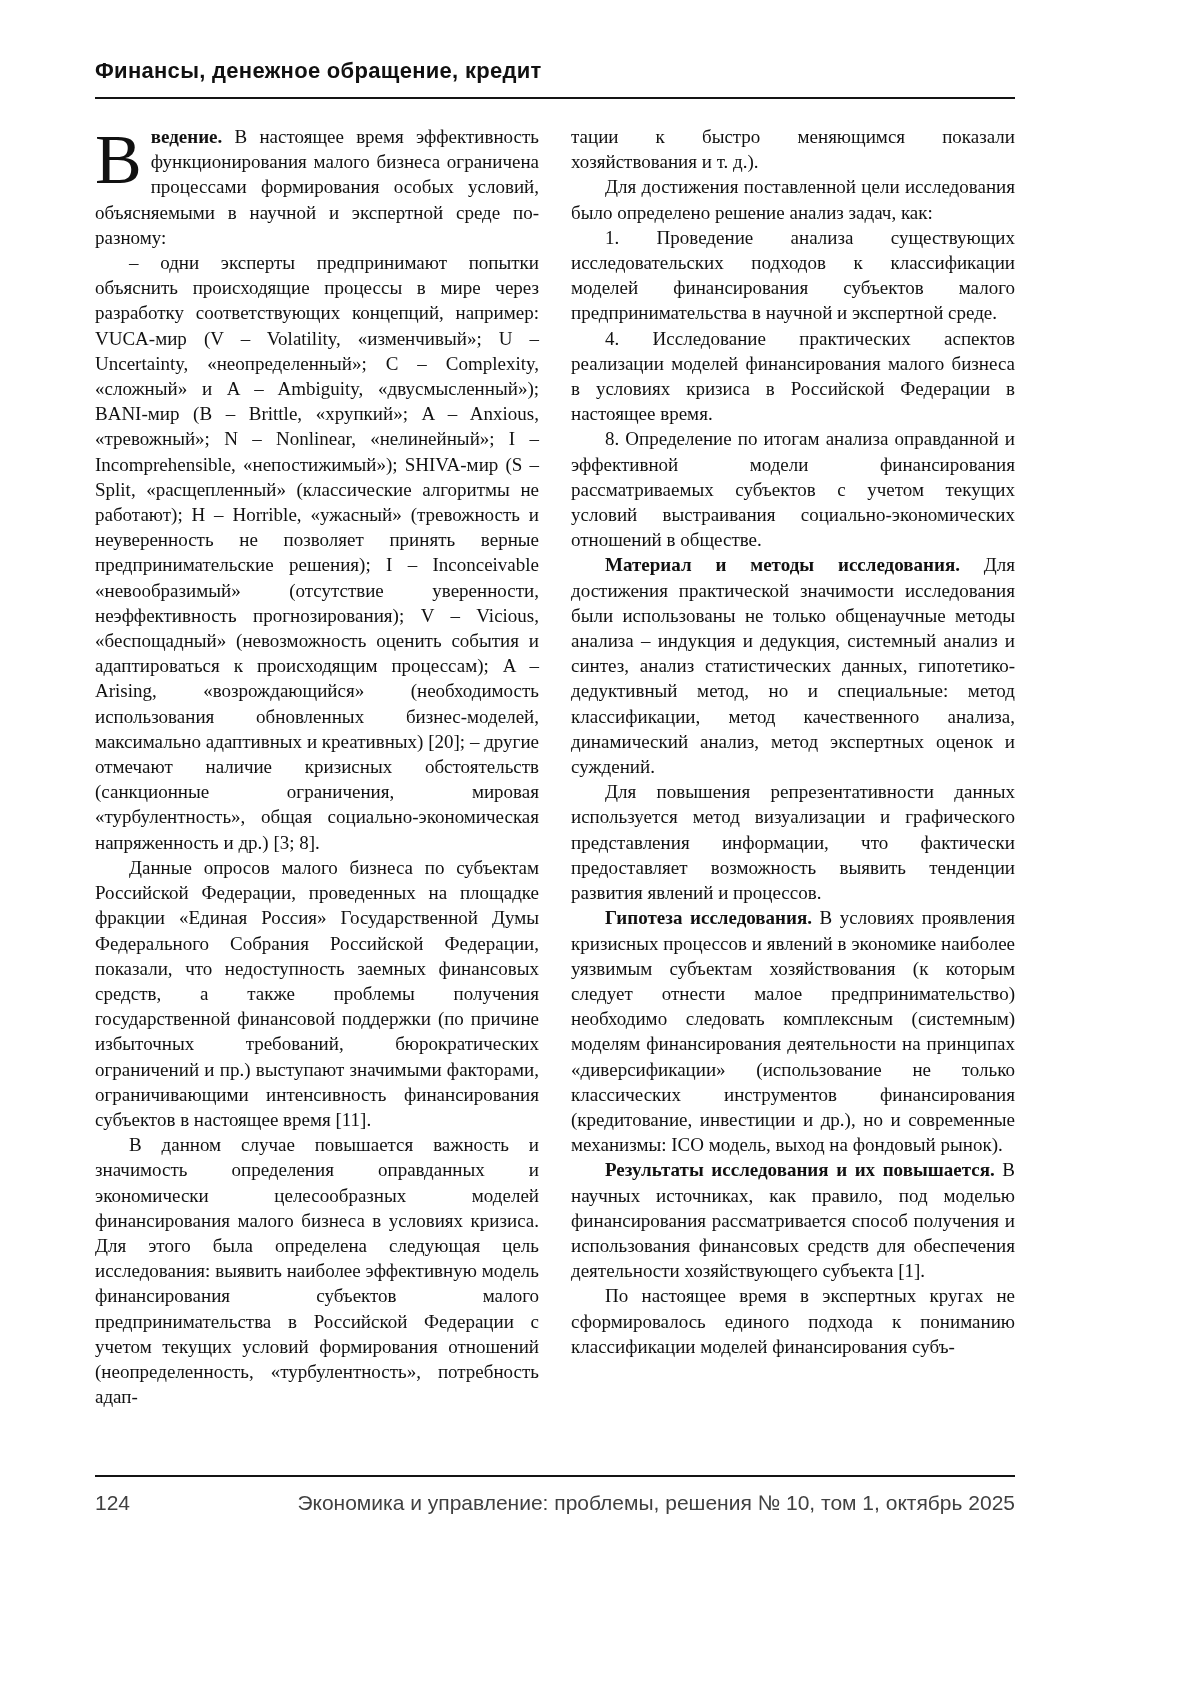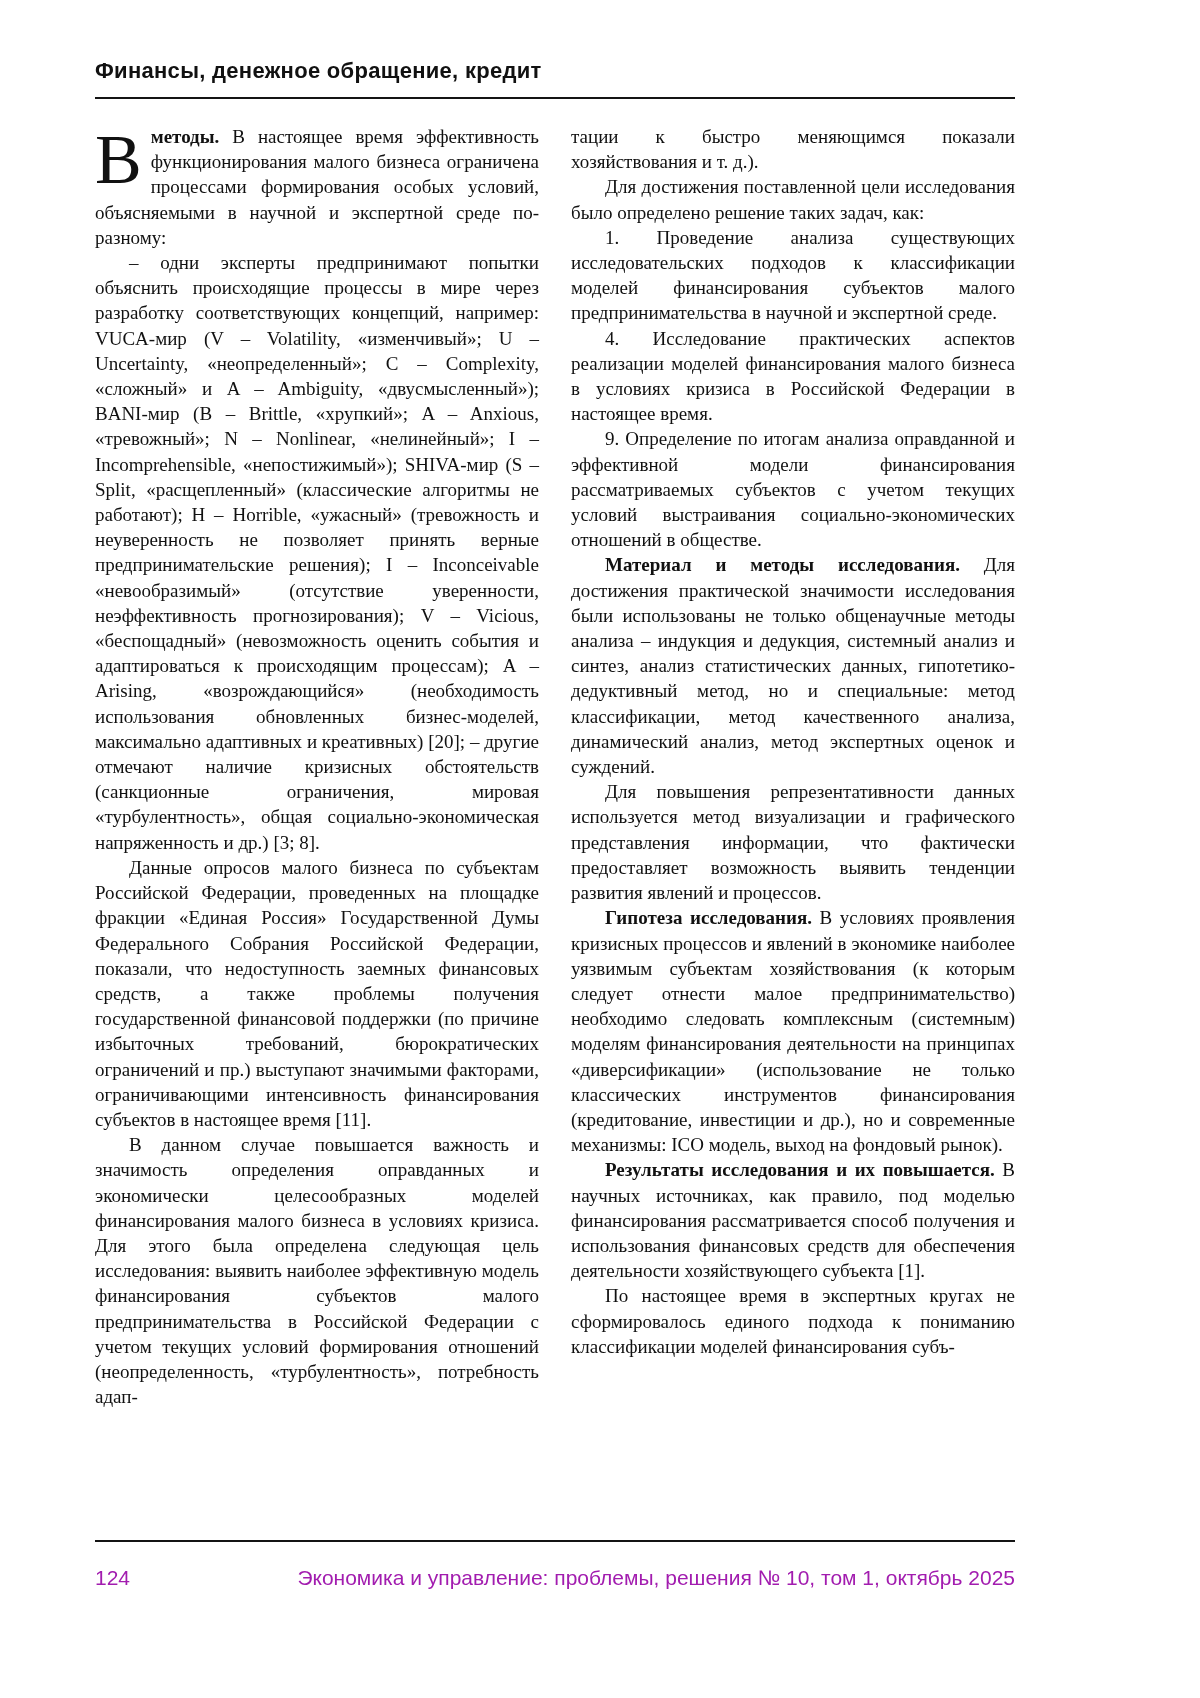--- a/index.html
+++ b/index.html
@@ -51,52 +51,52 @@
   .dropcap {
     float: left;
     font-size: 70px;
     line-height: 66px;
     padding: 3px 9px 2px 0;
     font-weight: 400;
   }
   .page-footer {
     position: absolute;
     left: 95px;
-    top: 1540px;
+    top: 1475px;
     width: 920px;
     border-top: 2px solid #141414;
-    padding-top: 24px;
+    padding-top: 14px;
     display: flex;
     justify-content: space-between;
     align-items: baseline;
     font-family: "Liberation Sans", sans-serif;
     font-size: 21px;
-    color: #a21caf;
+    color: #404040;
   }
 </style>
 </head>
 <body>
 
 <div class="page">
 
   <div class="running-head">Финансы, денежное обращение, кредит</div>
 
   <div class="columns">
     <div class="col" id="col-left">
-        <p class="para noindent"><span class="dropcap">В</span><b class="lead">методы.</b> В настоящее время эффективность функционирования малого бизнеса ограничена процессами формирования особых условий, объясняемыми в научной и экспертной среде по-разному:</p>
+        <p class="para noindent"><span class="dropcap">В</span><b class="lead">ведение.</b> В настоящее время эффективность функционирования малого бизнеса ограничена процессами формирования особых условий, объясняемыми в научной и экспертной среде по-разному:</p>
         <p class="para">– одни эксперты предпринимают попытки объяснить происходящие процессы в мире через разработку соответствующих концепций, например: VUCA-мир (V – Volatility, «изменчивый»; U – Uncertainty, «неопределенный»; C – Complexity, «сложный» и A – Ambiguity, «двусмысленный»); BANI-мир (B – Brittle, «хрупкий»; A – Anxious, «тревожный»; N – Nonlinear, «нелинейный»; I – Incomprehensible, «непостижимый»); SHIVA-мир (S – Split, «расщепленный» (классические алгоритмы не работают); H – Horrible, «ужасный» (тревожность и неуверенность не позволяет принять верные предпринимательские решения); I – Inconceivable «невообразимый» (отсутствие уверенности, неэффективность прогнозирования); V – Vicious, «беспощадный» (невозможность оценить события и адаптироваться к происходящим процессам); A – Arising, «возрождающийся» (необходимость использования обновленных бизнес-моделей, максимально адаптивных и креативных) [20]; – другие отмечают наличие кризисных обстоятельств (санкционные ограничения, мировая «турбулентность», общая социально-экономическая напряженность и др.) [3; 8].</p>
         <p class="para">Данные опросов малого бизнеса по субъектам Российской Федерации, проведенных на площадке фракции «Единая Россия» Государственной Думы Федерального Собрания Российской Федерации, показали, что недоступность заемных финансовых средств, а также проблемы получения государственной финансовой поддержки (по причине избыточных требований, бюрократических ограничений и пр.) выступают значимыми факторами, ограничивающими интенсивность финансирования субъектов в настоящее время [11].</p>
         <p class="para">В данном случае повышается важность и значимость определения оправданных и экономически целесообразных моделей финансирования малого бизнеса в условиях кризиса. Для этого была определена следующая цель исследования: выявить наиболее эффективную модель финансирования субъектов малого предпринимательства в Российской Федерации с учетом текущих условий формирования отношений (неопределенность, «турбулентность», потребность адап-</p>
       </div>
     <div class="col" id="col-right">
         <p class="para noindent">тации к быстро меняющимся показали хозяйствования и т. д.).</p>
-        <p class="para">Для достижения поставленной цели исследования было определено решение таких задач, как:</p>
+        <p class="para">Для достижения поставленной цели исследования было определено решение анализ задач, как:</p>
         <p class="para">1. Проведение анализа существующих исследовательских подходов к классификации моделей финансирования субъектов малого предпринимательства в научной и экспертной среде.</p>
         <p class="para">4. Исследование практических аспектов реализации моделей финансирования малого бизнеса в условиях кризиса в Российской Федерации в настоящее время.</p>
-        <p class="para">9. Определение по итогам анализа оправданной и эффективной модели финансирования рассматриваемых субъектов с учетом текущих условий выстраивания социально-экономических отношений в обществе.</p>
+        <p class="para">8. Определение по итогам анализа оправданной и эффективной модели финансирования рассматриваемых субъектов с учетом текущих условий выстраивания социально-экономических отношений в обществе.</p>
         <p class="para"><b class="lead">Материал и методы исследования.</b> Для достижения практической значимости исследования были использованы не только общенаучные методы анализа – индукция и дедукция, системный анализ и синтез, анализ статистических данных, гипотетико-дедуктивный метод, но и специальные: метод классификации, метод качественного анализа, динамический анализ, метод экспертных оценок и суждений.</p>
         <p class="para">Для повышения репрезентативности данных используется метод визуализации и графического представления информации, что фактически предоставляет возможность выявить тенденции развития явлений и процессов.</p>
         <p class="para"><b class="lead">Гипотеза исследования.</b> В условиях проявления кризисных процессов и явлений в экономике наиболее уязвимым субъектам хозяйствования (к которым следует отнести малое предпринимательство) необходимо следовать комплексным (системным) моделям финансирования деятельности на принципах «диверсификации» (использование не только классических инструментов финансирования (кредитование, инвестиции и др.), но и современные механизмы: ICO модель, выход на фондовый рынок).</p>
         <p class="para"><b class="lead">Результаты исследования и их повышается.</b> В научных источниках, как правило, под моделью финансирования рассматривается способ получения и использования финансовых средств для обеспечения деятельности хозяйствующего субъекта [1].</p>
         <p class="para">По настоящее время в экспертных кругах не сформировалось единого подхода к пониманию классификации моделей финансирования субъ-</p>
       </div>
   </div>
 
   <div class="page-footer">
     <span>124</span>

